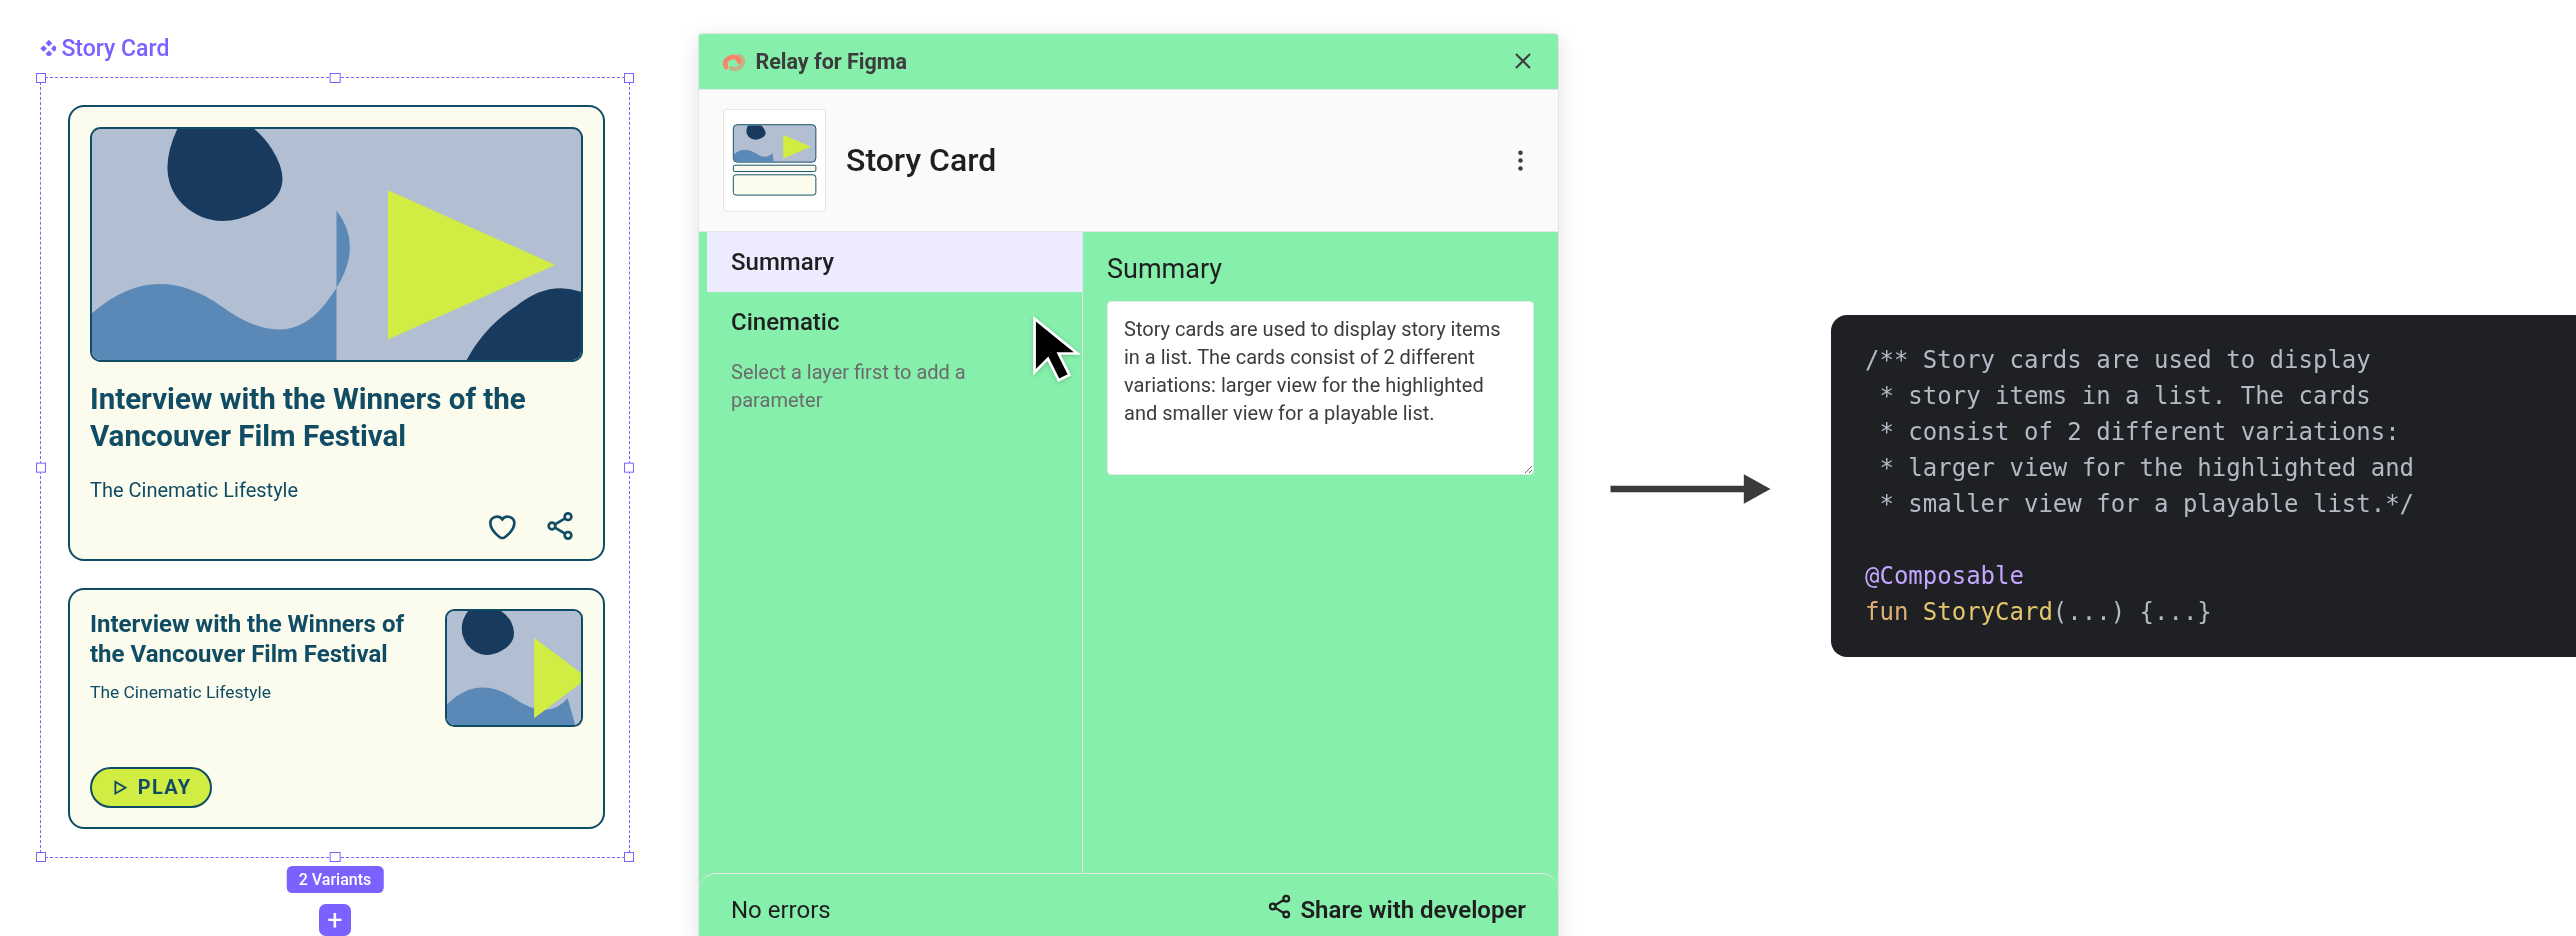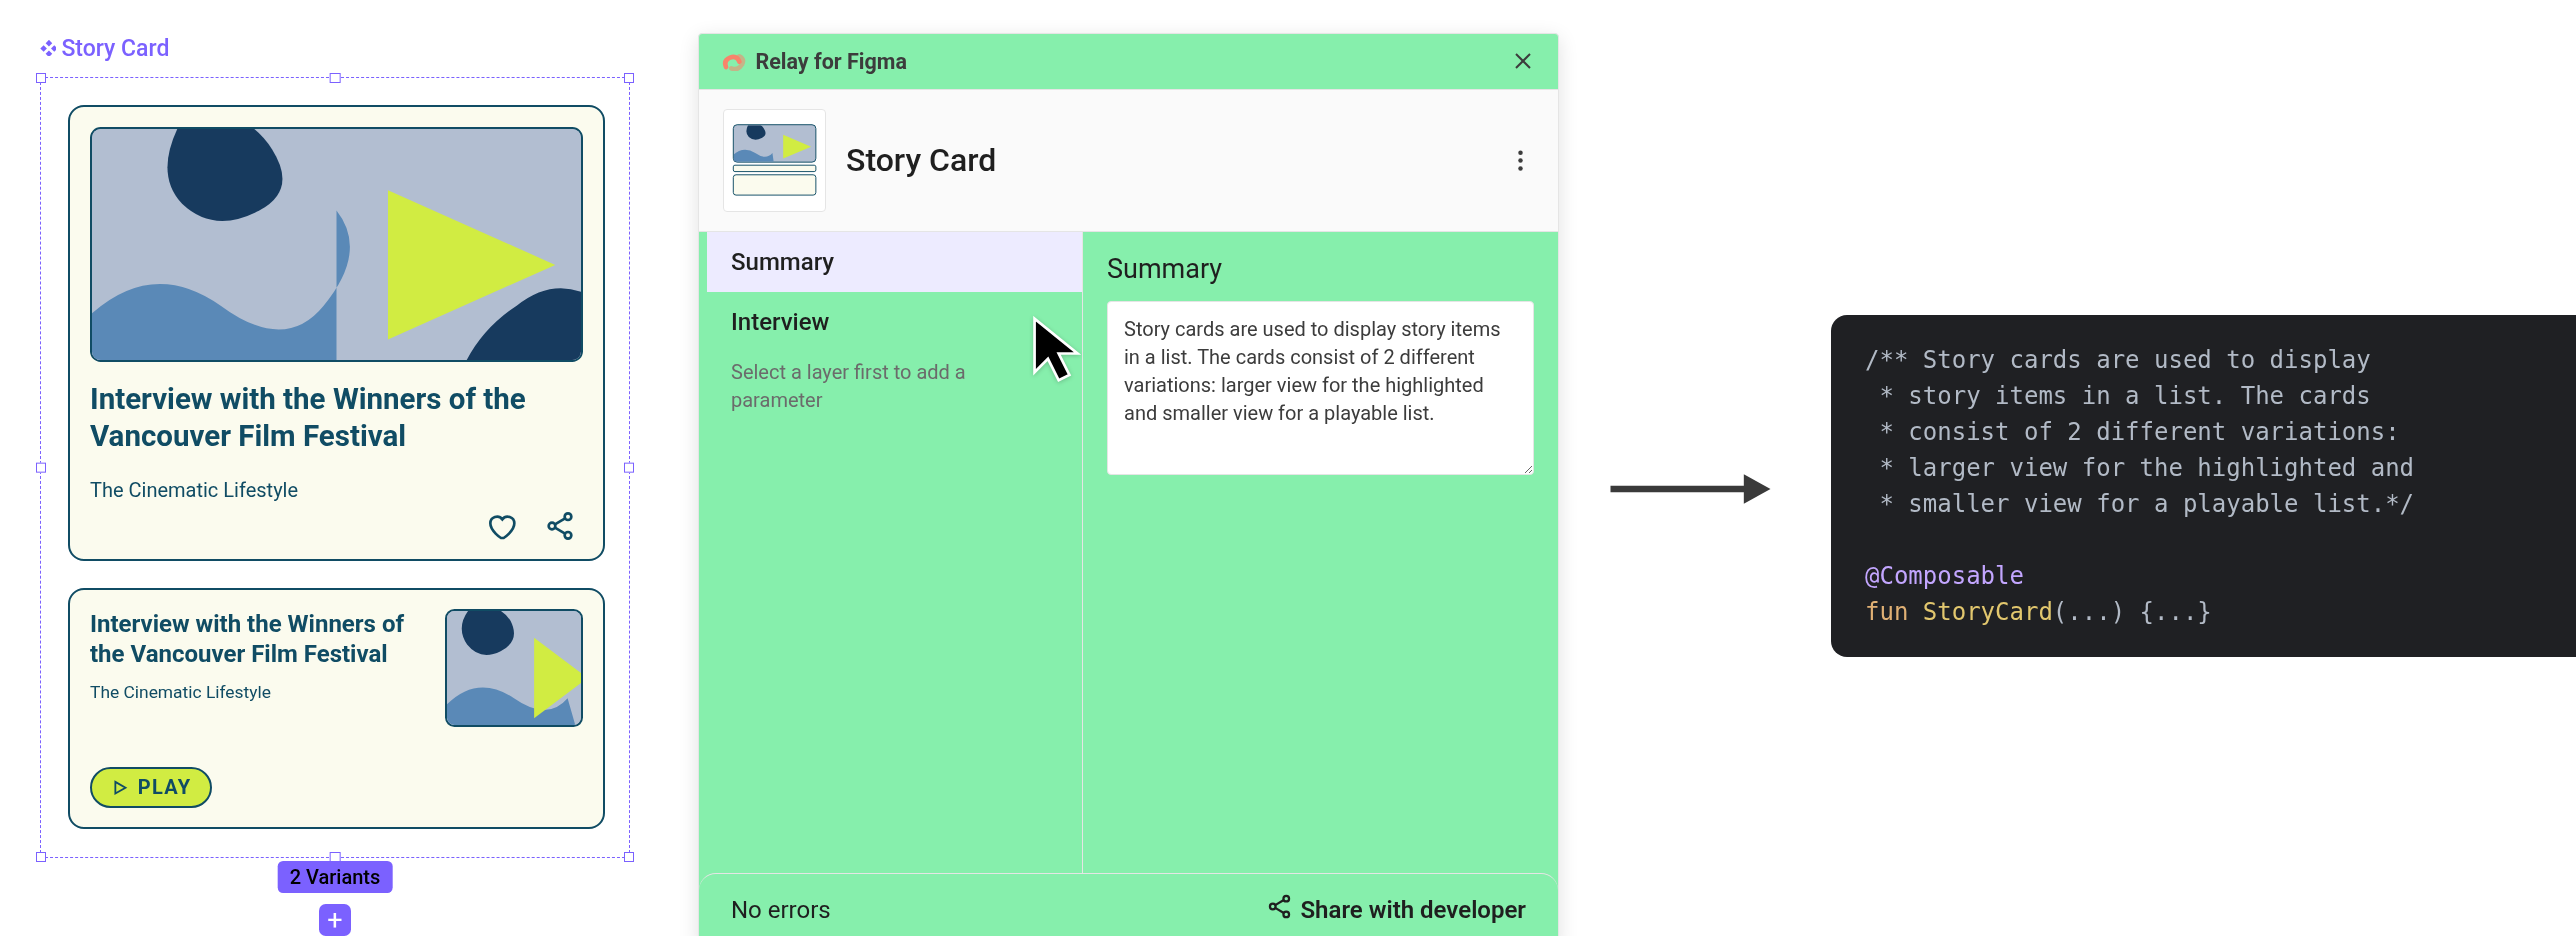--- a/index.html
+++ b/index.html
@@ -58,21 +58,21 @@
     color:var(--purple); font-size:23px; font-weight:500;
   }
   .diamond-icon {
     width:16px; height:16px; position:relative;
   }
   .diamond-icon svg { width:100%; height:100%; display:block }
 
   .variants-badge {
     position:absolute; left:50%; transform:translateX(-50%);
     bottom:-36px;
-    background:var(--purple); color:#000000; font-size:20px; padding:4px 12px;
+    background:var(--purple); color:#ffffff; font-size:16px; padding:4px 12px;
     border-radius:5.4px; font-weight:500;
   }
   .add-variant {
     position:absolute; left:50%; transform:translateX(-50%);
     bottom:-79px;
     width:32px; height:32px; border-radius:6.7px;
     background:var(--purple); color:#fff;
     display:flex; align-items:center; justify-content:center;
     font-size:27px; line-height:1;
   }
@@ -378,21 +378,21 @@
             <circle cx="12" cy="5" r="2"></circle>
             <circle cx="12" cy="12" r="2"></circle>
             <circle cx="12" cy="19" r="2"></circle>
           </svg>
       </span>
     </div>
 
     <div class="panel-body">
       <div class="sidebar">
         <div class="side-item active">Summary</div>
-        <div class="side-item">Interview</div>
+        <div class="side-item">Cinematic</div>
         <div class="side-hint">Select a layer first to add a parameter</div>
       </div>
       <div class="content">
         <div class="content-heading">Summary</div>
         <textarea class="summary-box" style="">Story cards are used to display story items in a list. The cards consist of 2 different variations: larger view for the highlighted and smaller view for a playable list.</textarea>
       </div>
     </div>
 
     <div class="panel-footer">
       <div>No errors</div>

